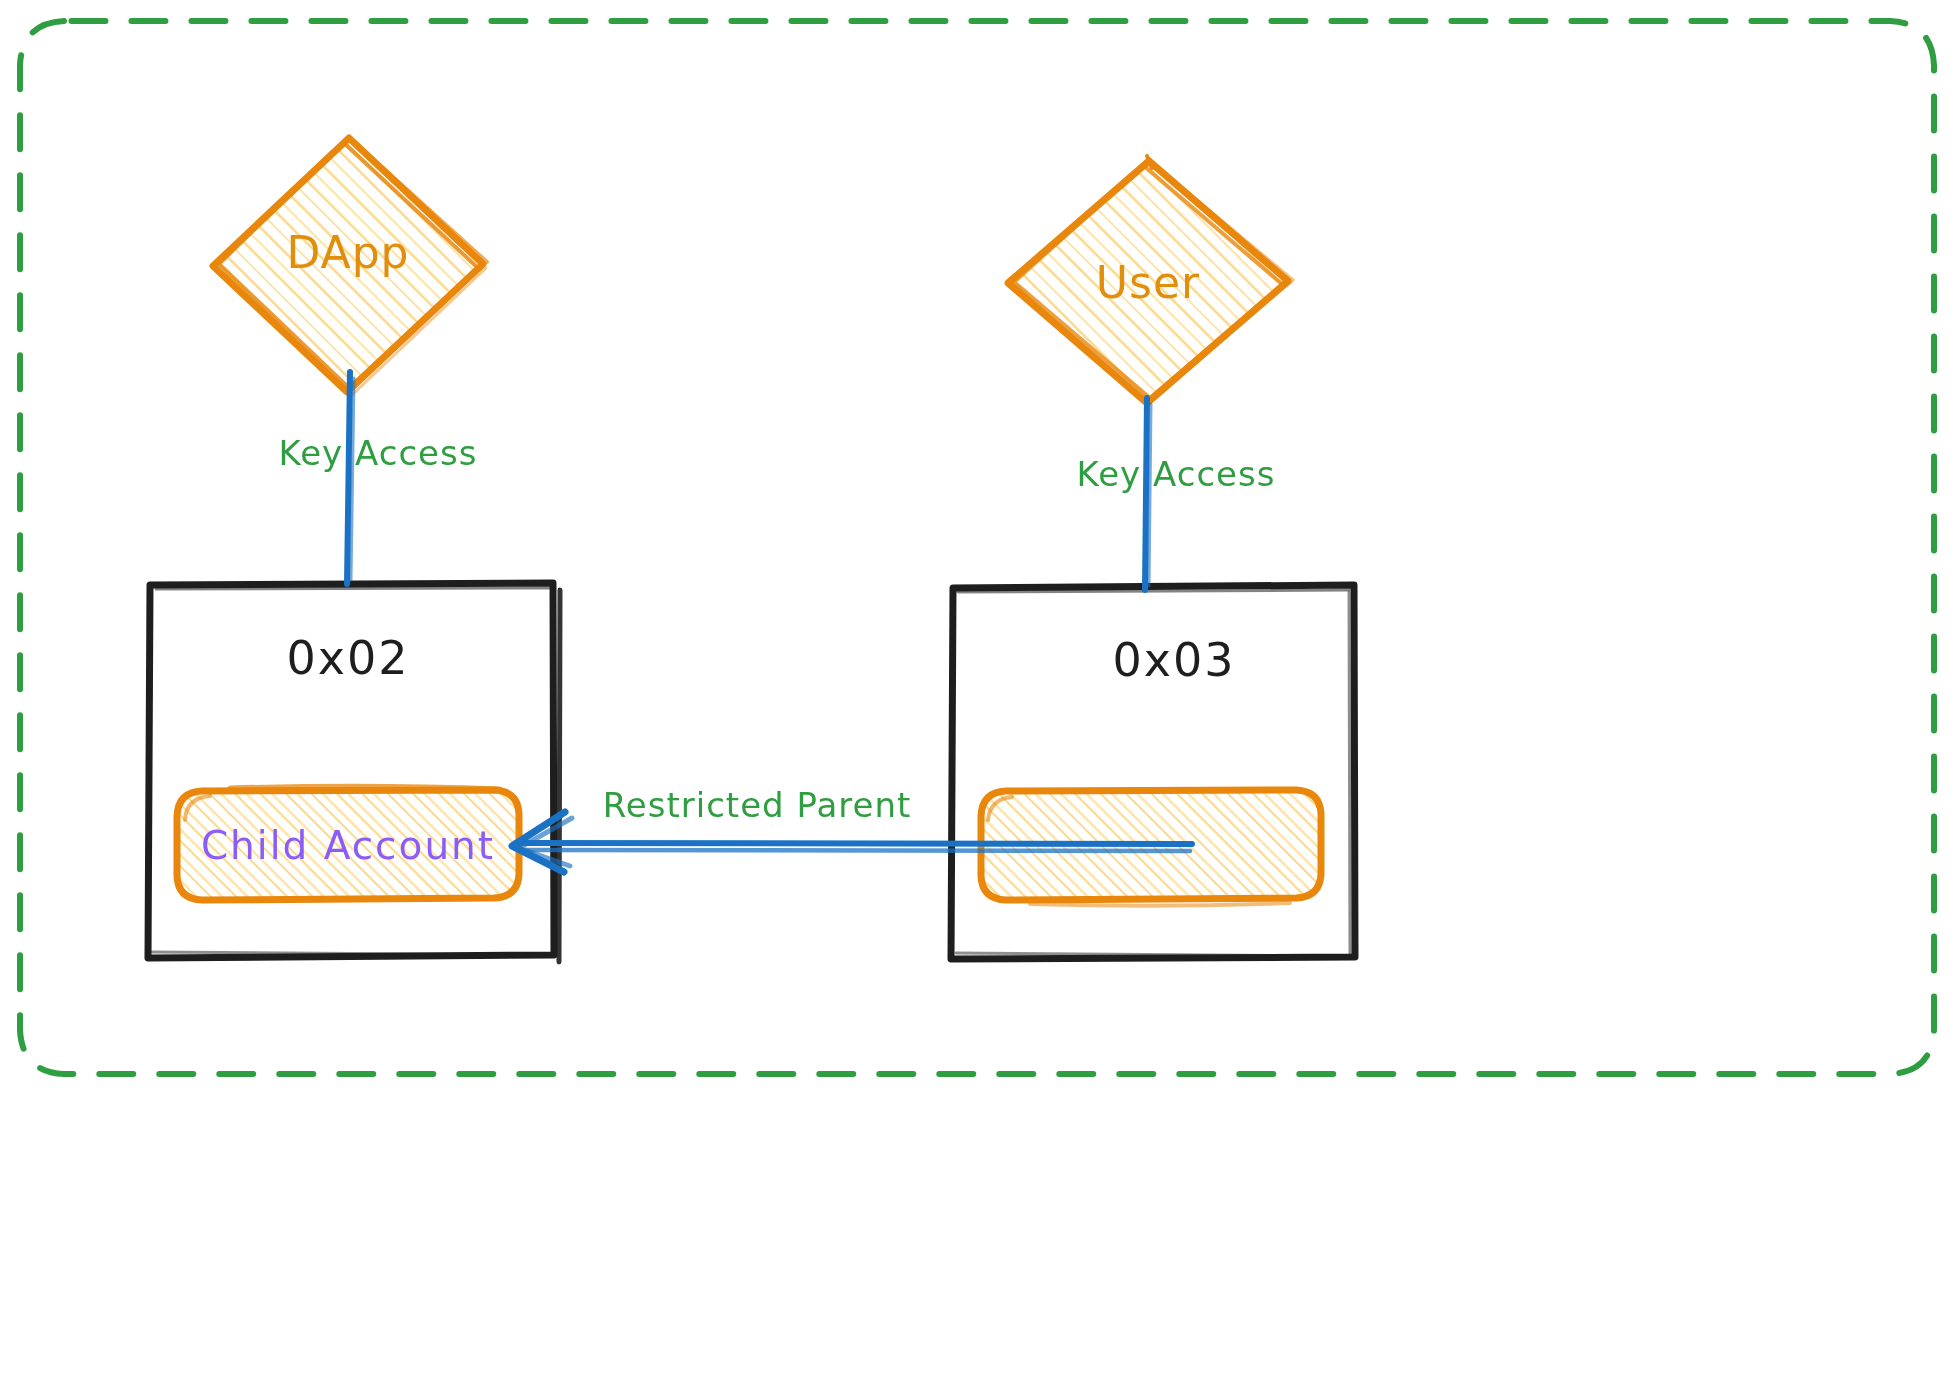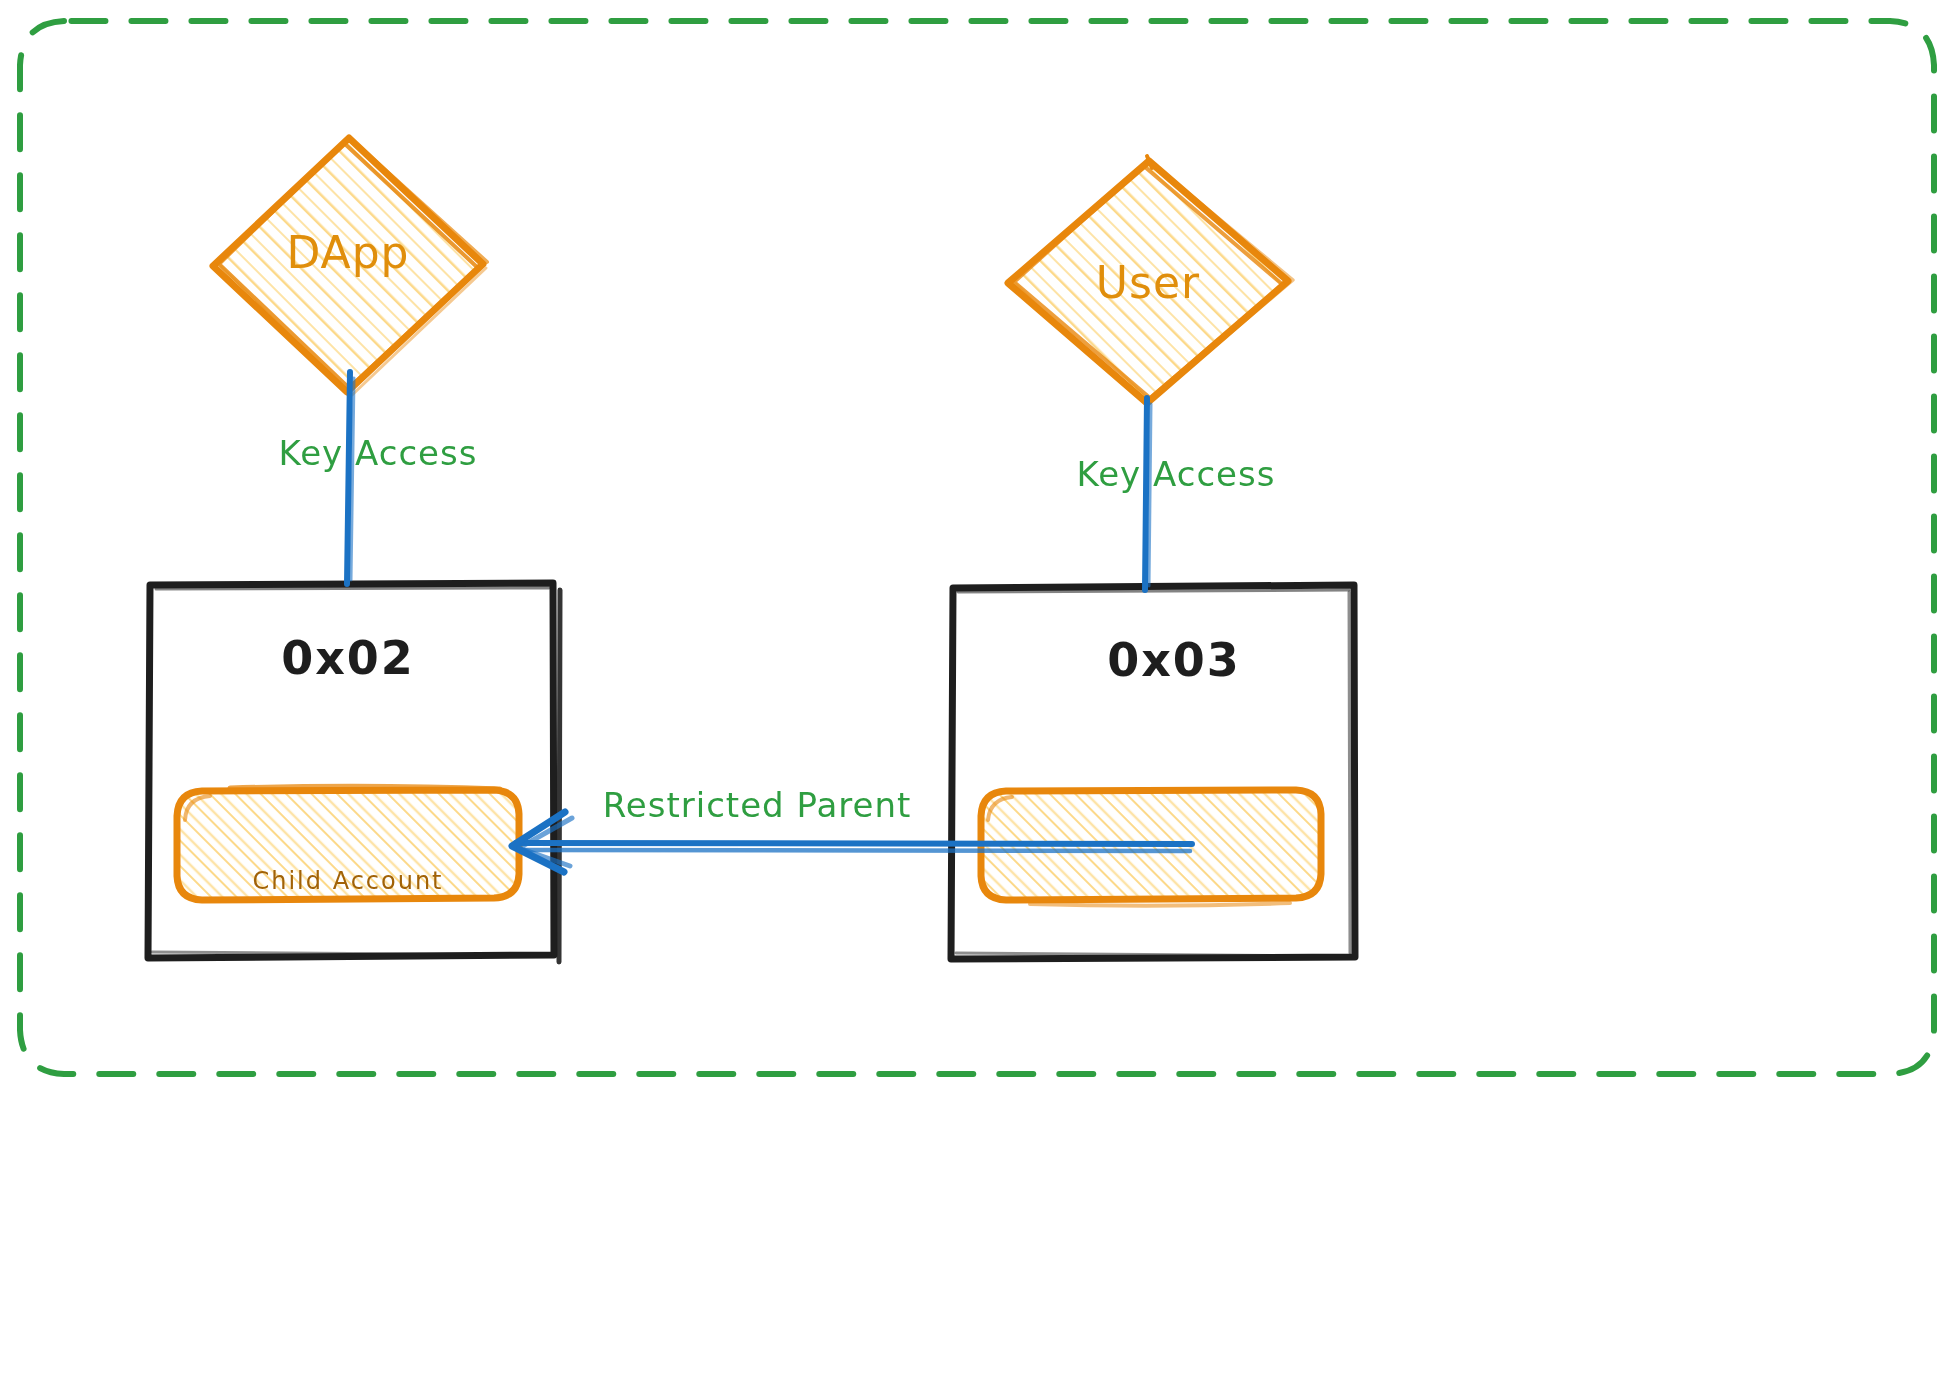--- a/index.html
+++ b/index.html
@@ -1,22 +1,22 @@
 <!DOCTYPE html>
 <html><head>
 <meta charset="utf-8">
 <style>
   html,body{margin:0;padding:0;background:#ffffff;}
   body{width:1954px;height:1375px;overflow:hidden;font-family:"DejaVu Sans",sans-serif;}
   #stage{position:relative;width:1954px;height:1375px;background:#ffffff;}
   #stage > svg{position:absolute;left:0;top:0;}
   .lbl{position:absolute;white-space:nowrap;font-family:"DejaVu Sans",sans-serif;}
   .node-text{font-size:44px;color:#e08e0b;letter-spacing:1px;}
-  .box-text{font-size:46px;color:#1e1e1e;letter-spacing:2px;font-weight:bold;}
-  .pill-text{font-size:24px;color:#a16207;letter-spacing:2px;margin-top:36px;}
+  .box-text{font-size:46px;color:#1e1e1e;letter-spacing:2px;}
+  .pill-text{font-size:39px;color:#8b5cf6;letter-spacing:2px;}
   .edge-text{font-size:34px;color:#2f9e41;letter-spacing:1px;}
   .ctr{transform:translate(-50%,-50%);}
 </style>
 </head>
 <body>
 
 <div id="stage">
 
   <svg width="1954" height="1375" viewBox="0 0 1954 1375">
     <defs>

